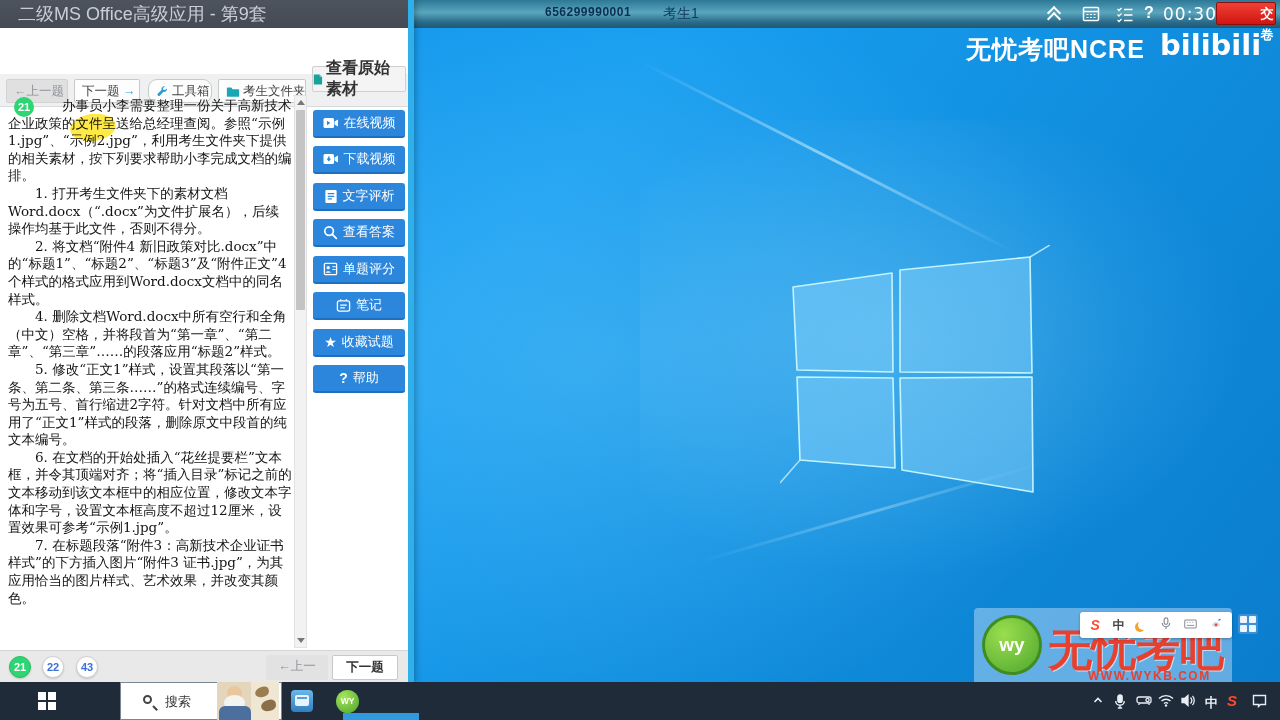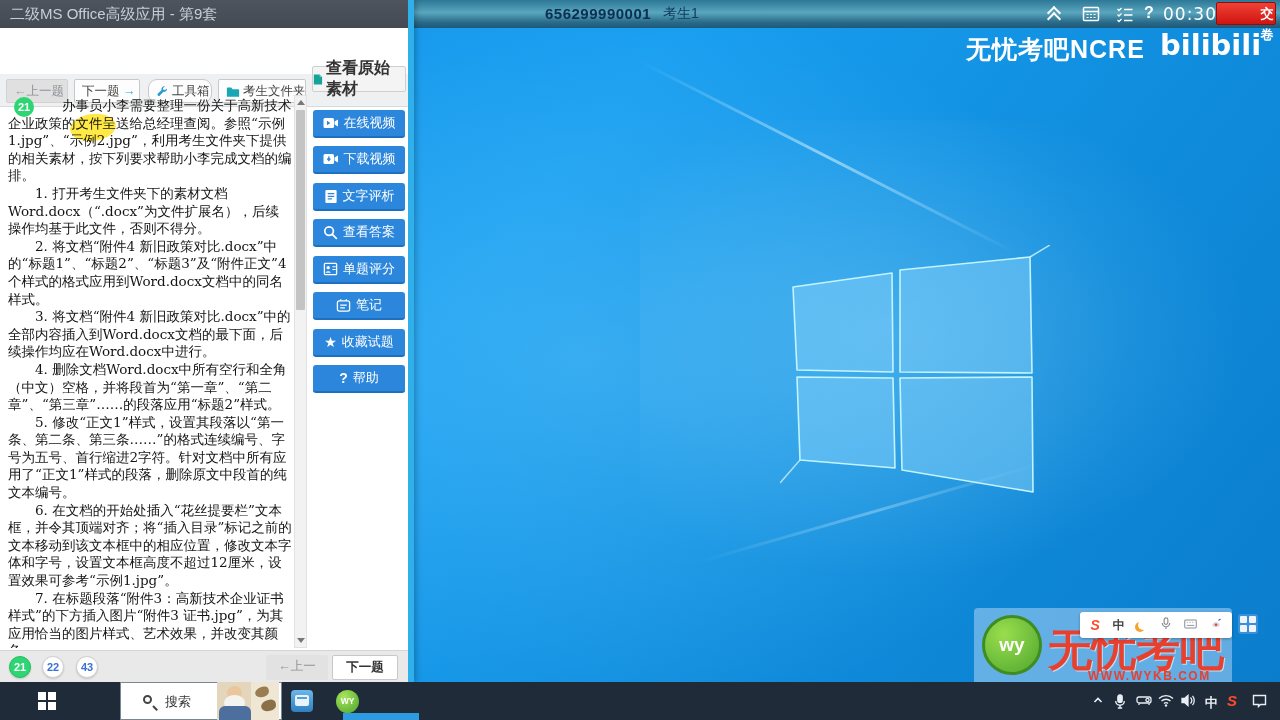--- a/index.html
+++ b/index.html
@@ -12,37 +12,37 @@
       radial-gradient(ellipse 900px 600px at 46% 50%, rgba(120,210,255,.35), rgba(0,0,0,0) 60%),
       linear-gradient(128deg,#1493e8 0%, #189ef0 38%, #0f8ada 72%, #0b7ccc 100%);
   }
   .ray { position:absolute; background:linear-gradient(90deg,transparent,rgba(225,248,255,.55),transparent); height:3px; transform-origin:left center; }
   .haze { position:absolute; left:640px; top:120px; width:640px; height:480px;
     background:radial-gradient(ellipse at 40% 45%, rgba(170,230,255,.25), transparent 65%); }
 
   
   #topbar { position:absolute; left:0; top:0; width:1280px; height:28px;
     background:linear-gradient(180deg,#2c7896 0%,#5aa6be 45%,#2b6d8c 78%,#1d5877 100%); z-index:30; }
-  #cand-id { position:absolute; left:545px; top:5px; font-size:15px; font-weight:bold; color:#0b2f52; letter-spacing:.5px;text-align:right;}
+  #cand-id { position:absolute; left:545px; top:5px; font-size:12px; font-weight:bold; color:#0b2f52; letter-spacing:.5px;text-align:right;}
   #cand-name { position:absolute; left:663px; top:5px; font-size:14px; color:#11395e; }
   .tb-ico { position:absolute; top:5px; width:18px; height:18px; color:#fff; }
   #timer { position:absolute; left:1163px; top:4px; color:#fff; font-size:17px; letter-spacing:1px; font-family:"DejaVu Sans",sans-serif;}
   #submit-btn { position:absolute; left:1216px; top:2px; width:60px; height:23px; background:linear-gradient(#f04135,#cf1510); border:1px solid #8e0d0d; border-radius:2px; color:#fff; font-size:13px; font-weight:bold; text-align:center; line-height:21px; cursor:pointer;padding-left:42px;}
   .chev { width:10px; height:10px; border-left:2.5px solid #fff; border-top:2.5px solid #fff; transform:rotate(45deg); position:absolute; left:3px;}
 
   
   #brand { position:absolute; left:966px; top:33px; color:#fff; font-size:25px; font-weight:bold; z-index:25; letter-spacing:1px;}
   #bili { position:absolute; left:1160px; top:28px; color:#fff; font-size:29px; font-weight:800; z-index:25; letter-spacing:0; font-family:"DejaVu Sans",sans-serif;}
 
   
   #winlogo { position:absolute; left:780px; top:245px; z-index:2;}
 
   
   #examwin { position:absolute; left:0; top:0; width:414px; height:682px; background:#fff; z-index:40; border-right:6px solid #2fb0ea; box-shadow:2px 0 6px rgba(0,0,0,.25);}
-  #titlebar { position:absolute; left:0; top:0; width:408px; height:28px; background:linear-gradient(#4d545e,#434a54); color:#c9ced6; font-size:15px; line-height:28px; padding-left:10px;}
+  #titlebar { position:absolute; left:0; top:0; width:408px; height:28px; background:linear-gradient(#4d545e,#434a54); color:#c9ced6; font-size:18px; line-height:28px; padding-left:18px;}
   #tabbar { position:absolute; left:0; top:28px; width:408px; height:34px; background:linear-gradient(#1d93dc,#1486cf); display:flex; align-items:stretch;}
   .tab { display:flex; align-items:center; gap:5px; padding:0 8px; color:#fff; font-size:12px; font-weight:bold; cursor:pointer;}
   .tab .lbl { width:40px; line-height:13px;}
   .tab.active { background:#cbd3f3; color:#1a5fc8; }
   .appico { width:17px; height:17px; border-radius:2px; color:#fff; font-size:11px; font-weight:bold; text-align:center; line-height:17px; flex:0 0 auto; box-shadow:0 0 0 1px rgba(255,255,255,.25);}
   .ico-select { background:#f4f6f8; position:relative;}
   .ico-select i{position:absolute; left:3px; right:3px; height:1.5px; background:#8a94a4;}
   .winctl { position:absolute; top:34px; color:#fff; font-size:15px; cursor:pointer; line-height:15px;}
   
   #toolbar { position:absolute; left:0; top:62px; width:408px; height:33px; background:#eef0f1; border-bottom:1px solid #d8dadc;margin-top:12px;}
@@ -199,21 +199,20 @@
       </svg>
     <span>查看原始素材</span>
   </div>
 
   <span id="qbadge">21</span>
   <div id="hl"></div>
   <div id="content">
     <p class="para first">办事员小李需要整理一份关于高新技术企业政策的文件呈送给总经理查阅。参照“示例1.jpg”、“示例2.jpg”，利用考生文件夹下提供的相关素材，按下列要求帮助小李完成文档的编排。</p>
     <p class="para">1. 打开考生文件夹下的素材文档Word.docx（“.docx”为文件扩展名），后续操作均基于此文件，否则不得分。</p>
     <p class="para">2. 将文档“附件4 新旧政策对比.docx”中的“标题1”、“标题2”、“标题3”及“附件正文”4个样式的格式应用到Word.docx文档中的同名样式。</p>
-    <p class="para">3. 将文档“附件4 新旧政策对比.docx”中的全部内容插入到Word.docx文档的最下面，后续操作均应在Word.docx中进行。</p>
     <p class="para">4. 删除文档Word.docx中所有空行和全角（中文）空格，并将段首为“第一章”、“第二章”、“第三章”……的段落应用“标题2”样式。</p>
     <p class="para">5. 修改“正文1”样式，设置其段落以“第一条、第二条、第三条……”的格式连续编号、字号为五号、首行缩进2字符。针对文档中所有应用了“正文1”样式的段落，删除原文中段首的纯文本编号。</p>
     <p class="para">6. 在文档的开始处插入“花丝提要栏”文本框，并令其顶端对齐；将“插入目录”标记之前的文本移动到该文本框中的相应位置，修改文本字体和字号，设置文本框高度不超过12厘米，设置效果可参考“示例1.jpg”。</p>
     <p class="para">7. 在标题段落“附件3：高新技术企业证书样式”的下方插入图片“附件3 证书.jpg”，为其应用恰当的图片样式、艺术效果，并改变其颜色。</p>
 
   </div>
 
   <div id="vsb">
     <div class="sb-arr" style="top:0;">
         <i class="tri-up"></i>

